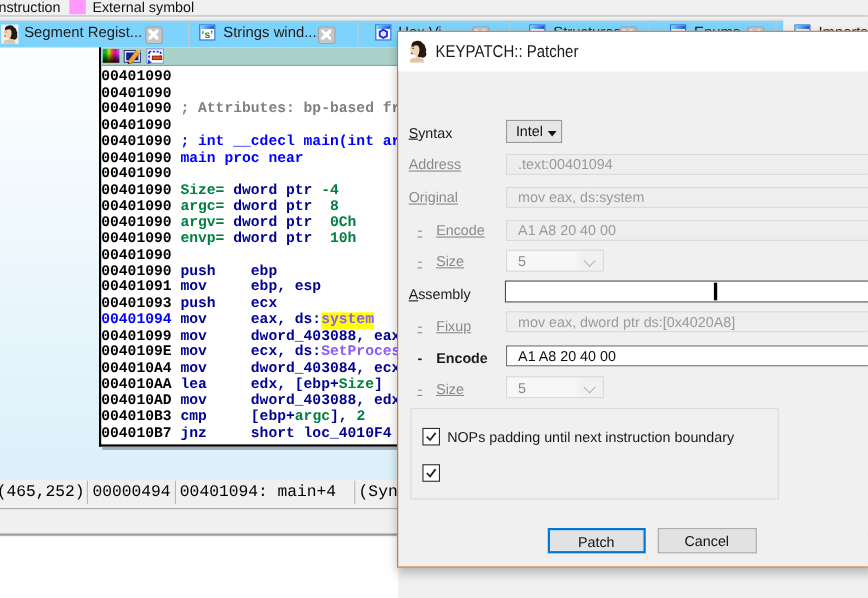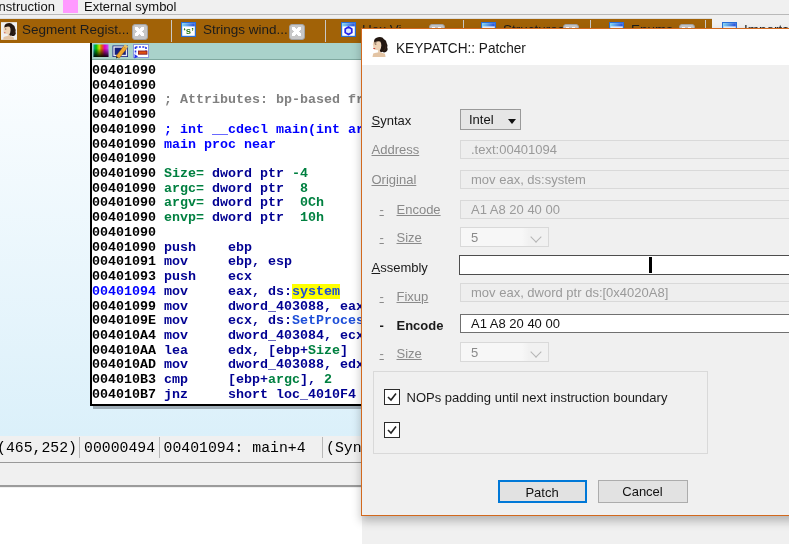--- a/index.html
+++ b/index.html
@@ -4,21 +4,21 @@
 <style>
   html,body{margin:0;padding:0;}
   body{width:789px;height:544px;position:relative;overflow:hidden;
        background:#f0f0f0;font-family:"Liberation Sans", sans-serif;}
   .abs{position:absolute;}
   
   #legend{left:0;top:0;width:789px;height:14px;background:#f0f0f0;border-bottom:1px solid #b9b9b9;}
   #legend .t{position:absolute;top:-1px;font-size:13px;color:#111;}
   #pinksq{position:absolute;left:63px;top:0px;width:15px;height:13px;background:#ff99ff;}
   
-  #tabbar{left:0;top:17.5px;width:712px;height:24px;background:#a16207;border-top:1px solid #dcdcdc;border-bottom:7px solid #d946ef;}
+  #tabbar{left:0;top:17.5px;width:712px;height:24px;background:#7dd3fc;border-top:1px solid #dcdcdc;border-bottom:7px solid #d946ef;}
   .tabtxt{position:absolute;top:3px;font-size:13.5px;color:#1c1c1c;white-space:nowrap;}
   .closebtn{position:absolute;top:5.5px;width:13.5px;height:13.5px;background:#c7c7c7;border:1px solid #a2a2a2;border-radius:3px;}
   .closebtn:after{content:"";position:absolute;left:2.4px;top:2.4px;width:8.5px;height:8.5px;
      background:
        linear-gradient(45deg, transparent 38%, #fff 38%, #fff 62%, transparent 62%),
        linear-gradient(-45deg, transparent 38%, #fff 38%, #fff 62%, transparent 62%);}
   .tsep{position:absolute;top:1px;width:1px;height:22px;background:#c8c8c8;}
   .icbox{position:absolute;}
   
   #backdrop{left:0;top:43px;width:480px;height:393px;background:linear-gradient(#fdfeff,#dbf0fa);}
@@ -28,21 +28,21 @@
   #statusbar .sep{position:absolute;top:1px;width:1px;height:21px;background:#b8b8b8;}
   #strip2{left:0;top:463px;width:789px;height:22px;background:#f0f0f0;border-bottom:2px solid #9b9b9b;}
   #outwhite{left:0;top:488px;width:362px;height:56px;background:#ffffff;}
   
   #codepanel{left:90px;top:43px;width:420px;height:361px;border:2px solid #000;border-top:none;
      background:#fff;box-shadow:3px 3px 0 rgba(95,105,115,0.50);}
   #codetoolbar{position:absolute;left:0;top:0;width:100%;height:16px;background:#a9d2ca;border-bottom:1px solid #7fa89f;}
   #listing{position:absolute;left:0px;top:21px;font-family:"Liberation Mono",monospace;
      font-weight:bold;font-size:13.33px;line-height:14.72px;white-space:pre;color:#000;}
   .nv{color:#000092;} .bl{color:#0000ff;} .gy{color:#808080;} .gr{color:#008040;}
-  .mg{color:#1d4ed8;} .hl{background:#ffff00;}
+  .mg{color:#8b5cf6;} .hl{background:#ffff00;}
   
   #dlg{left:361px;top:28px;width:470px;height:486px;background:#f0f0f0;
       border:1.5px solid #d2691e;box-shadow:0 5px 9px rgba(0,0,0,0.25);}
   #dlgtitle{position:absolute;left:0;top:0;width:100%;height:36px;background:#fff;}
   #dlgtitle .txt{position:absolute;left:34px;top:9.5px;font-size:15.5px;color:#1a1a1a;transform:scaleX(0.88);transform-origin:left top;}
   .lbl{position:absolute;font-size:13px;color:#1a1a1a;white-space:nowrap;}
   .lblg{position:absolute;font-size:13px;color:#8a8a8a;white-space:nowrap;text-decoration:underline;}
   .fld{position:absolute;left:98px;width:380px;height:19px;background:#eeeeee;border:1px solid #d9d9d9;
        font-size:13px;color:#9a9a9a;line-height:18px;padding-left:10px;box-sizing:border-box;white-space:nowrap;}
   .combo-d{position:absolute;left:98px;width:89px;height:20px;background:linear-gradient(to right,#f7f7f7 0,#f7f7f7 70%,#f1f1f1 78%,#f1f1f1 100%);border:1px solid #d9d9d9;box-sizing:border-box;}
@@ -233,21 +233,21 @@
   <div class="lblg" style="left:17.5px;top:200.5px;">-</div>
   <div class="lblg" style="left:34.5px;top:200.5px;">Size</div>
   <div class="lbl" style="left:9.5px;top:231px;"><span style="text-decoration:underline">A</span>ssembly</div>
   <div class="lblg" style="left:17.5px;top:260px;">-</div>
   <div class="lblg" style="left:34.5px;top:260px;">Fixup</div>
   <div class="lbl" style="left:17.5px;top:289px;font-weight:bold;">-</div>
   <div class="lbl" style="left:34.5px;top:289px;font-weight:bold;">Encode</div>
   <div class="lblg" style="left:17.5px;top:317px;">-</div>
   <div class="lblg" style="left:34.5px;top:317px;">Size</div>
 
-  <div style="position:absolute;left:98px;top:80px;width:61px;height:21px;background:#e6e6e6;border:1px solid #9a9a9a;box-sizing:border-box;">
+  <div style="position:absolute;left:98px;top:80px;width:51px;height:21px;background:#e6e6e6;border:1px solid #9a9a9a;box-sizing:border-box;">
     <div style="position:absolute;left:8px;top:2px;font-size:13px;color:#111;">Intel</div>
     <div style="position:absolute;right:4px;top:9px;width:0;height:0;border-left:4.5px solid transparent;border-right:4.5px solid transparent;border-top:5px solid #111;"></div>
   </div>
 
   <div class="fld" style="top:110.5px;">.text:00401094</div>
   <div class="fld" style="top:140.5px;">mov eax, ds:system</div>
   <div class="fld" style="top:170.5px;">A1 A8 20 40 00</div>
   <div class="combo-d" style="top:198px;">
       <div class="v">5</div>
       <div class="chev"></div>

